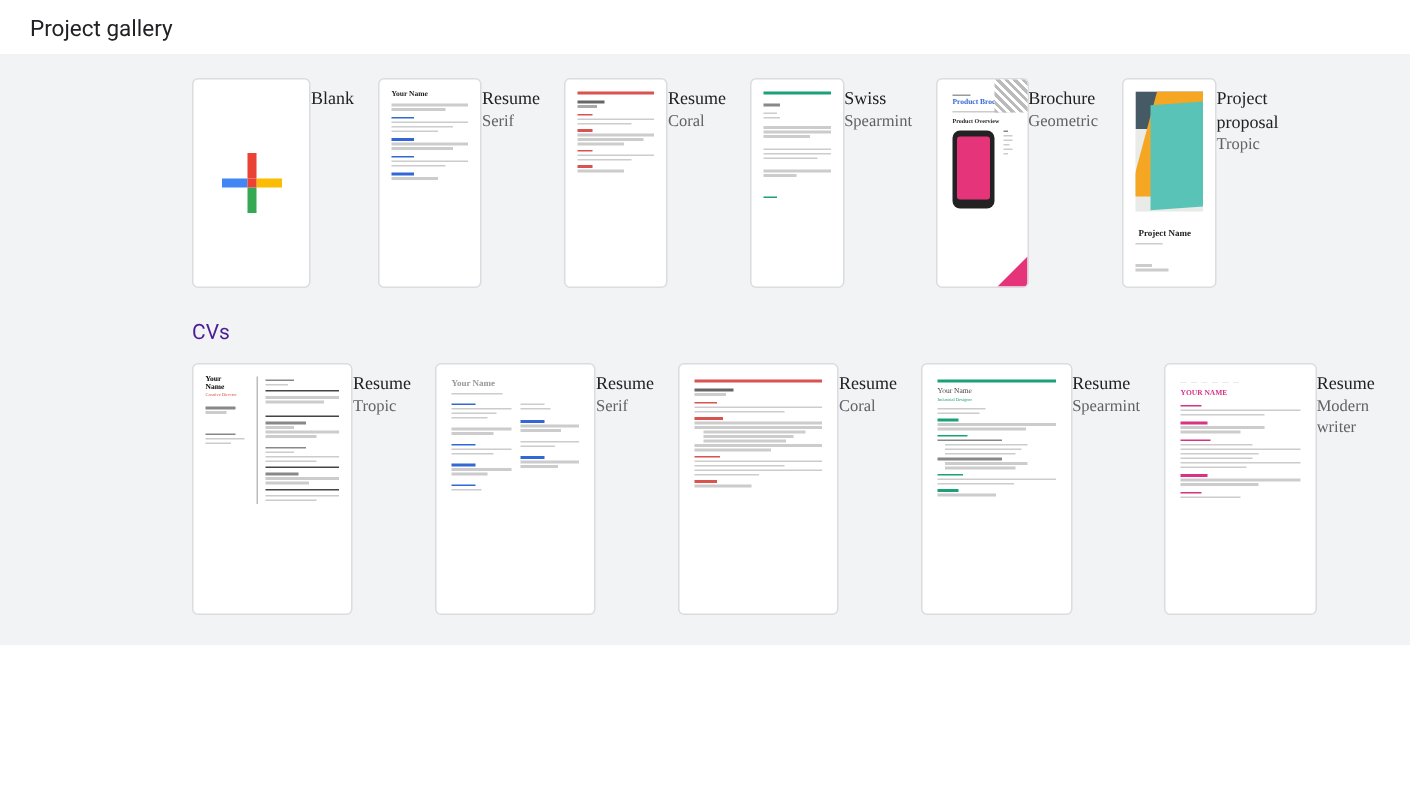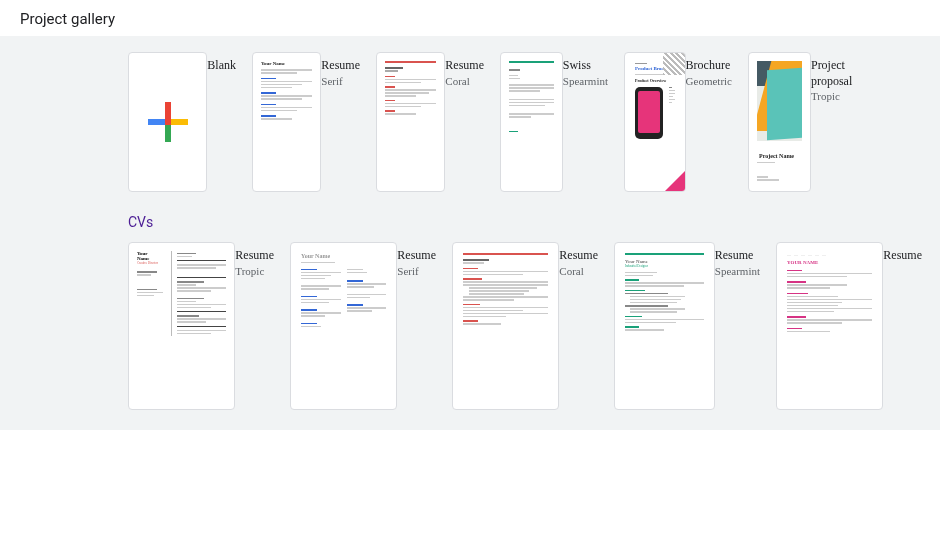--- a/index.html
+++ b/index.html
@@ -435,17 +435,18 @@
             <div class="line" style="width:55%"></div>
           <div class="line" style="width:22%;background:#d63384;margin-top:4px;"></div>
           <div class="line"></div>
             <div class="line" style="width:65%"></div>
           <div class="line" style="width:18%;background:#d63384;margin-top:4px;"></div>
           <div class="line" style="width:50%"></div>
         </div>
       </div>
       <div class="labels">
         <div class="title">Resume</div>
+        <div class="subtitle">Modern writer</div>
       </div>
     </div>
 
   </div>
 </div>
 
 </body></html>

